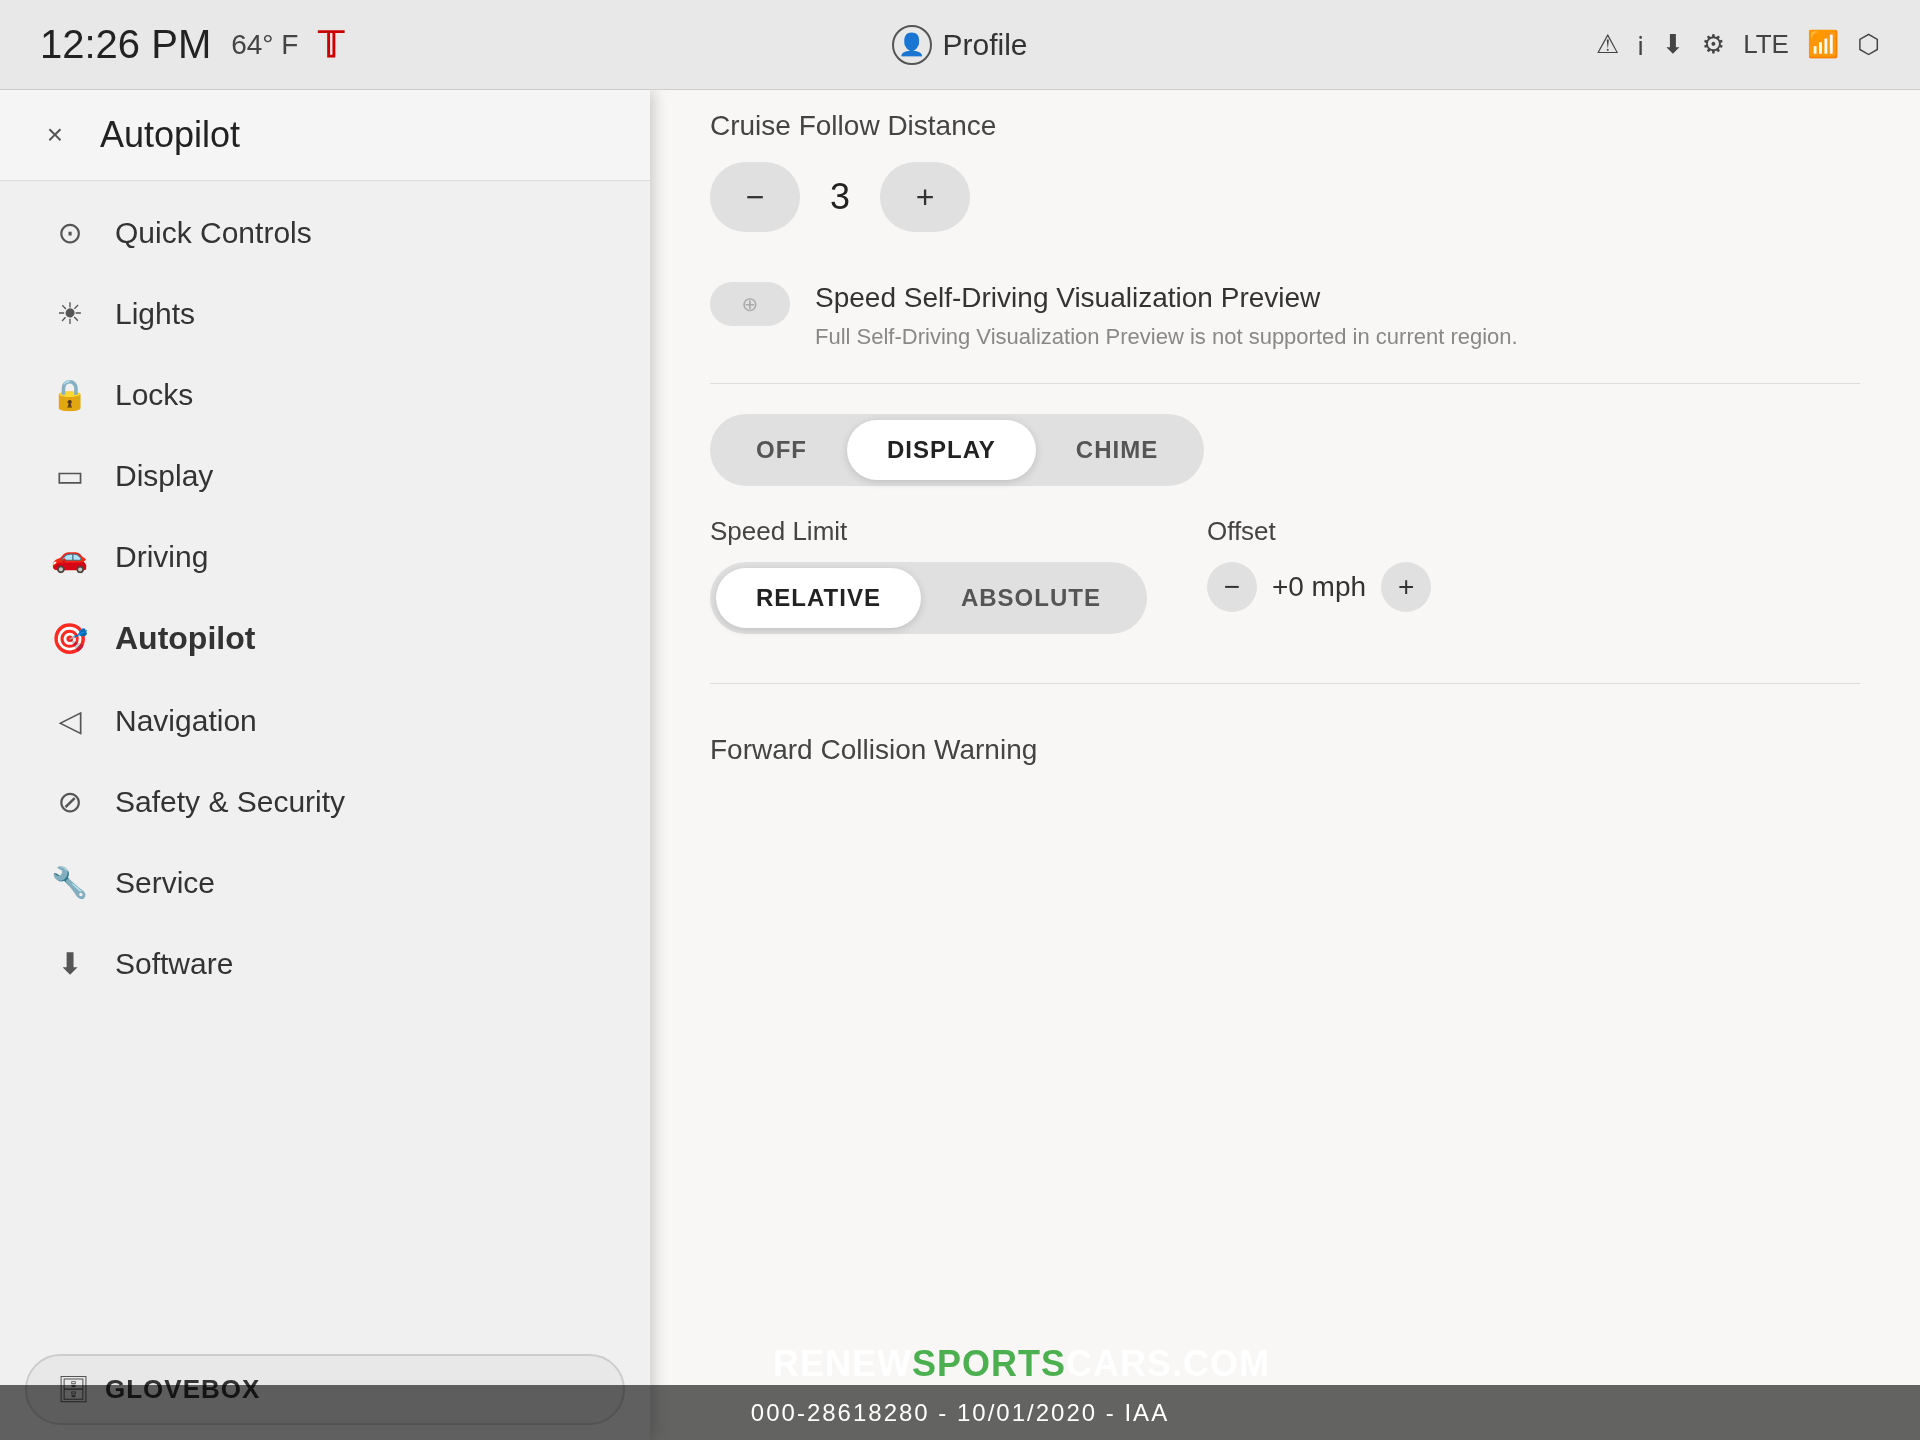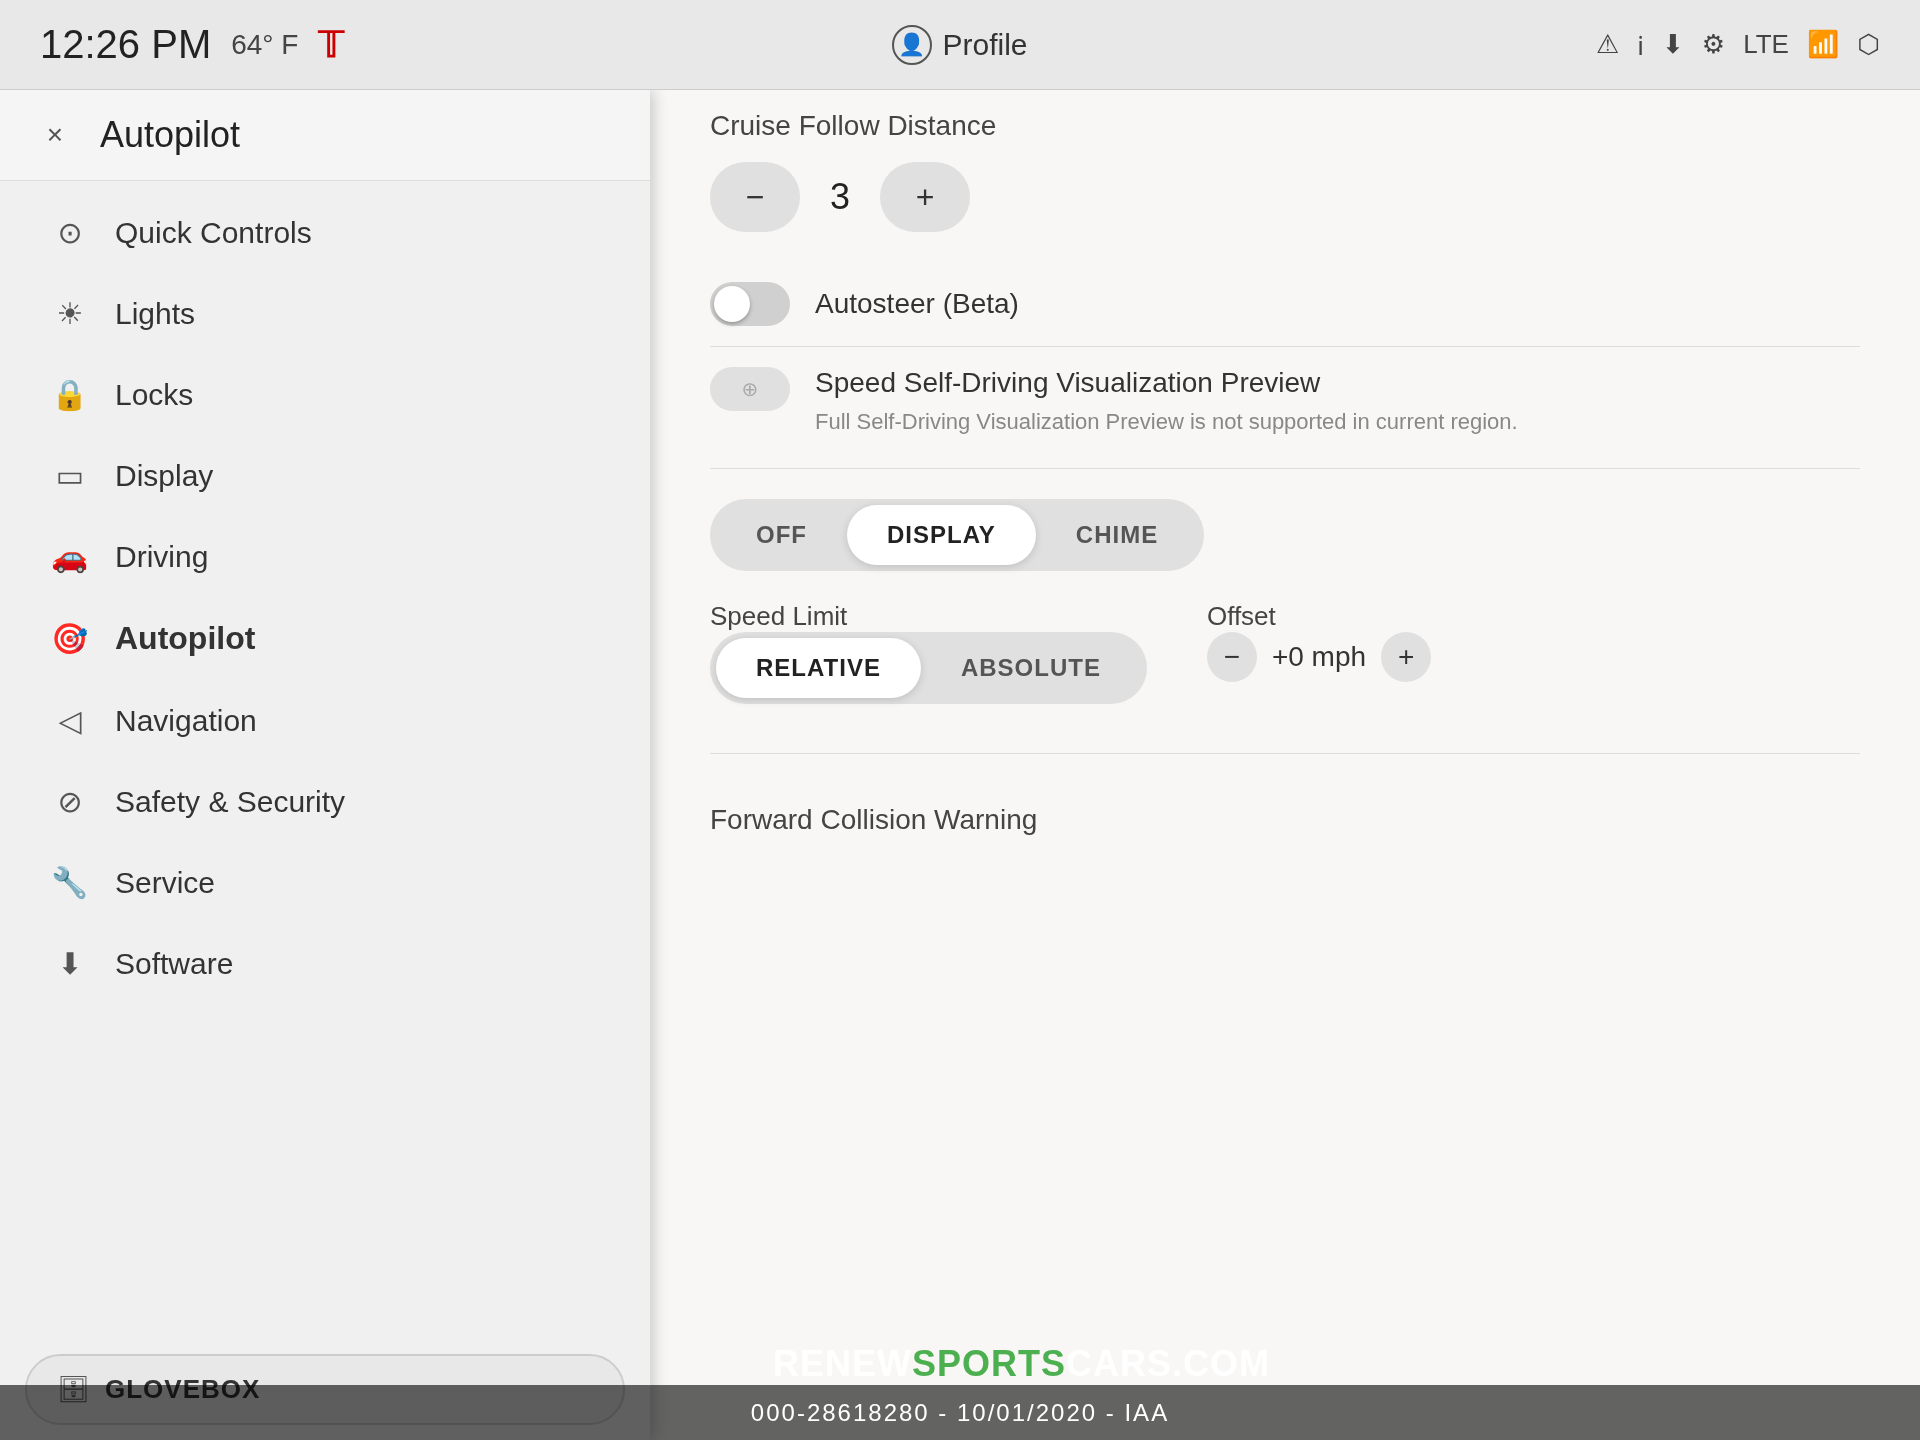--- a/index.html
+++ b/index.html
@@ -348,20 +348,21 @@
       gap: 60px;
       align-items: flex-start;
       margin-bottom: 30px;
       border-bottom: 1px solid #ddd;
       padding-bottom: 30px;
     }
     .speed-limit-col {}
     .col-title {
       font-size: 26px;
       color: #444;
+      margin-bottom: 15px;
     }
     .offset-col {}
     .offset-controls {
       display: flex;
       align-items: center;
       gap: 15px;
     }
     .offset-btn {
       width: 50px; height: 50px;
       background: #e0e0e0;
@@ -513,26 +514,20 @@
       <button class="stepper-btn">
         <span>−</span>
       </button>
       <span class="stepper-value">3</span>
       <button class="stepper-btn">
         <span>+</span>
       </button>
     </div>
   </div>
 
-  <div class="toggle-row">
-    <div class="toggle-switch">
-      <div class="knob"></div>
-    </div>
-    <span class="toggle-label">Autosteer (Beta)</span>
-  </div>
 
   <div class="fsd-section">
     <div class="fsd-row">
       <div class="fsd-icon-placeholder">
         <span style="font-size:20px; color:#aaa;">⊕</span>
       </div>
       <div class="fsd-text-block">
         <div class="fsd-title">Speed Self-Driving Visualization Preview</div>
         <div class="fsd-subtitle">Full Self-Driving Visualization Preview is not supported in current region.</div>
       </div>

